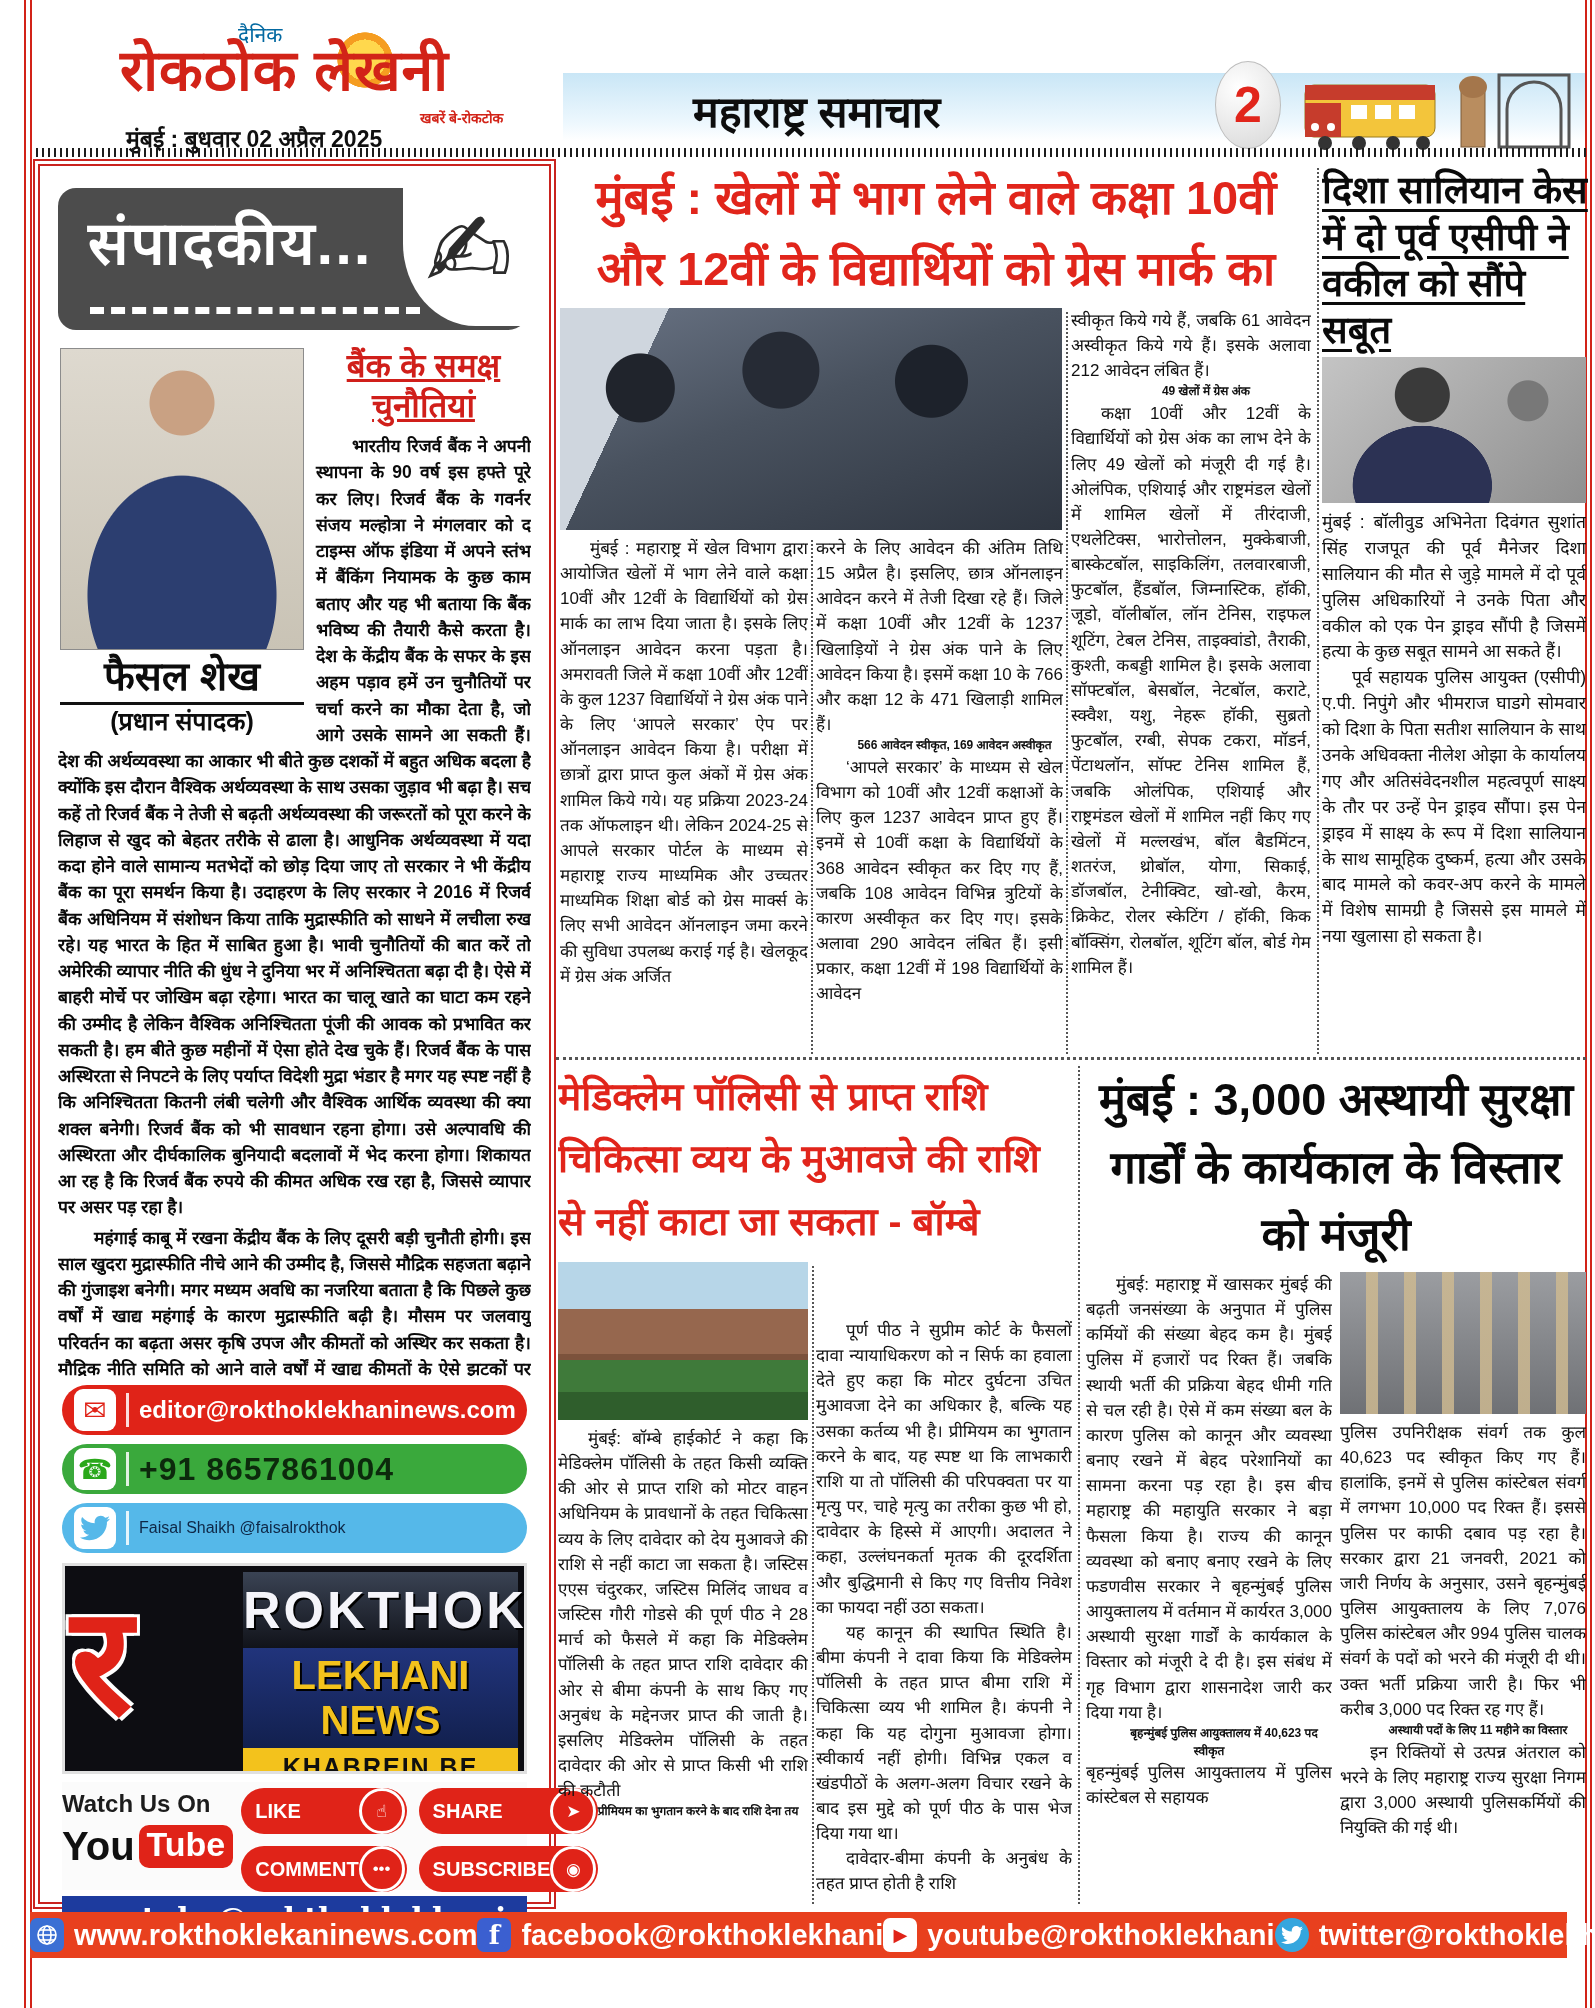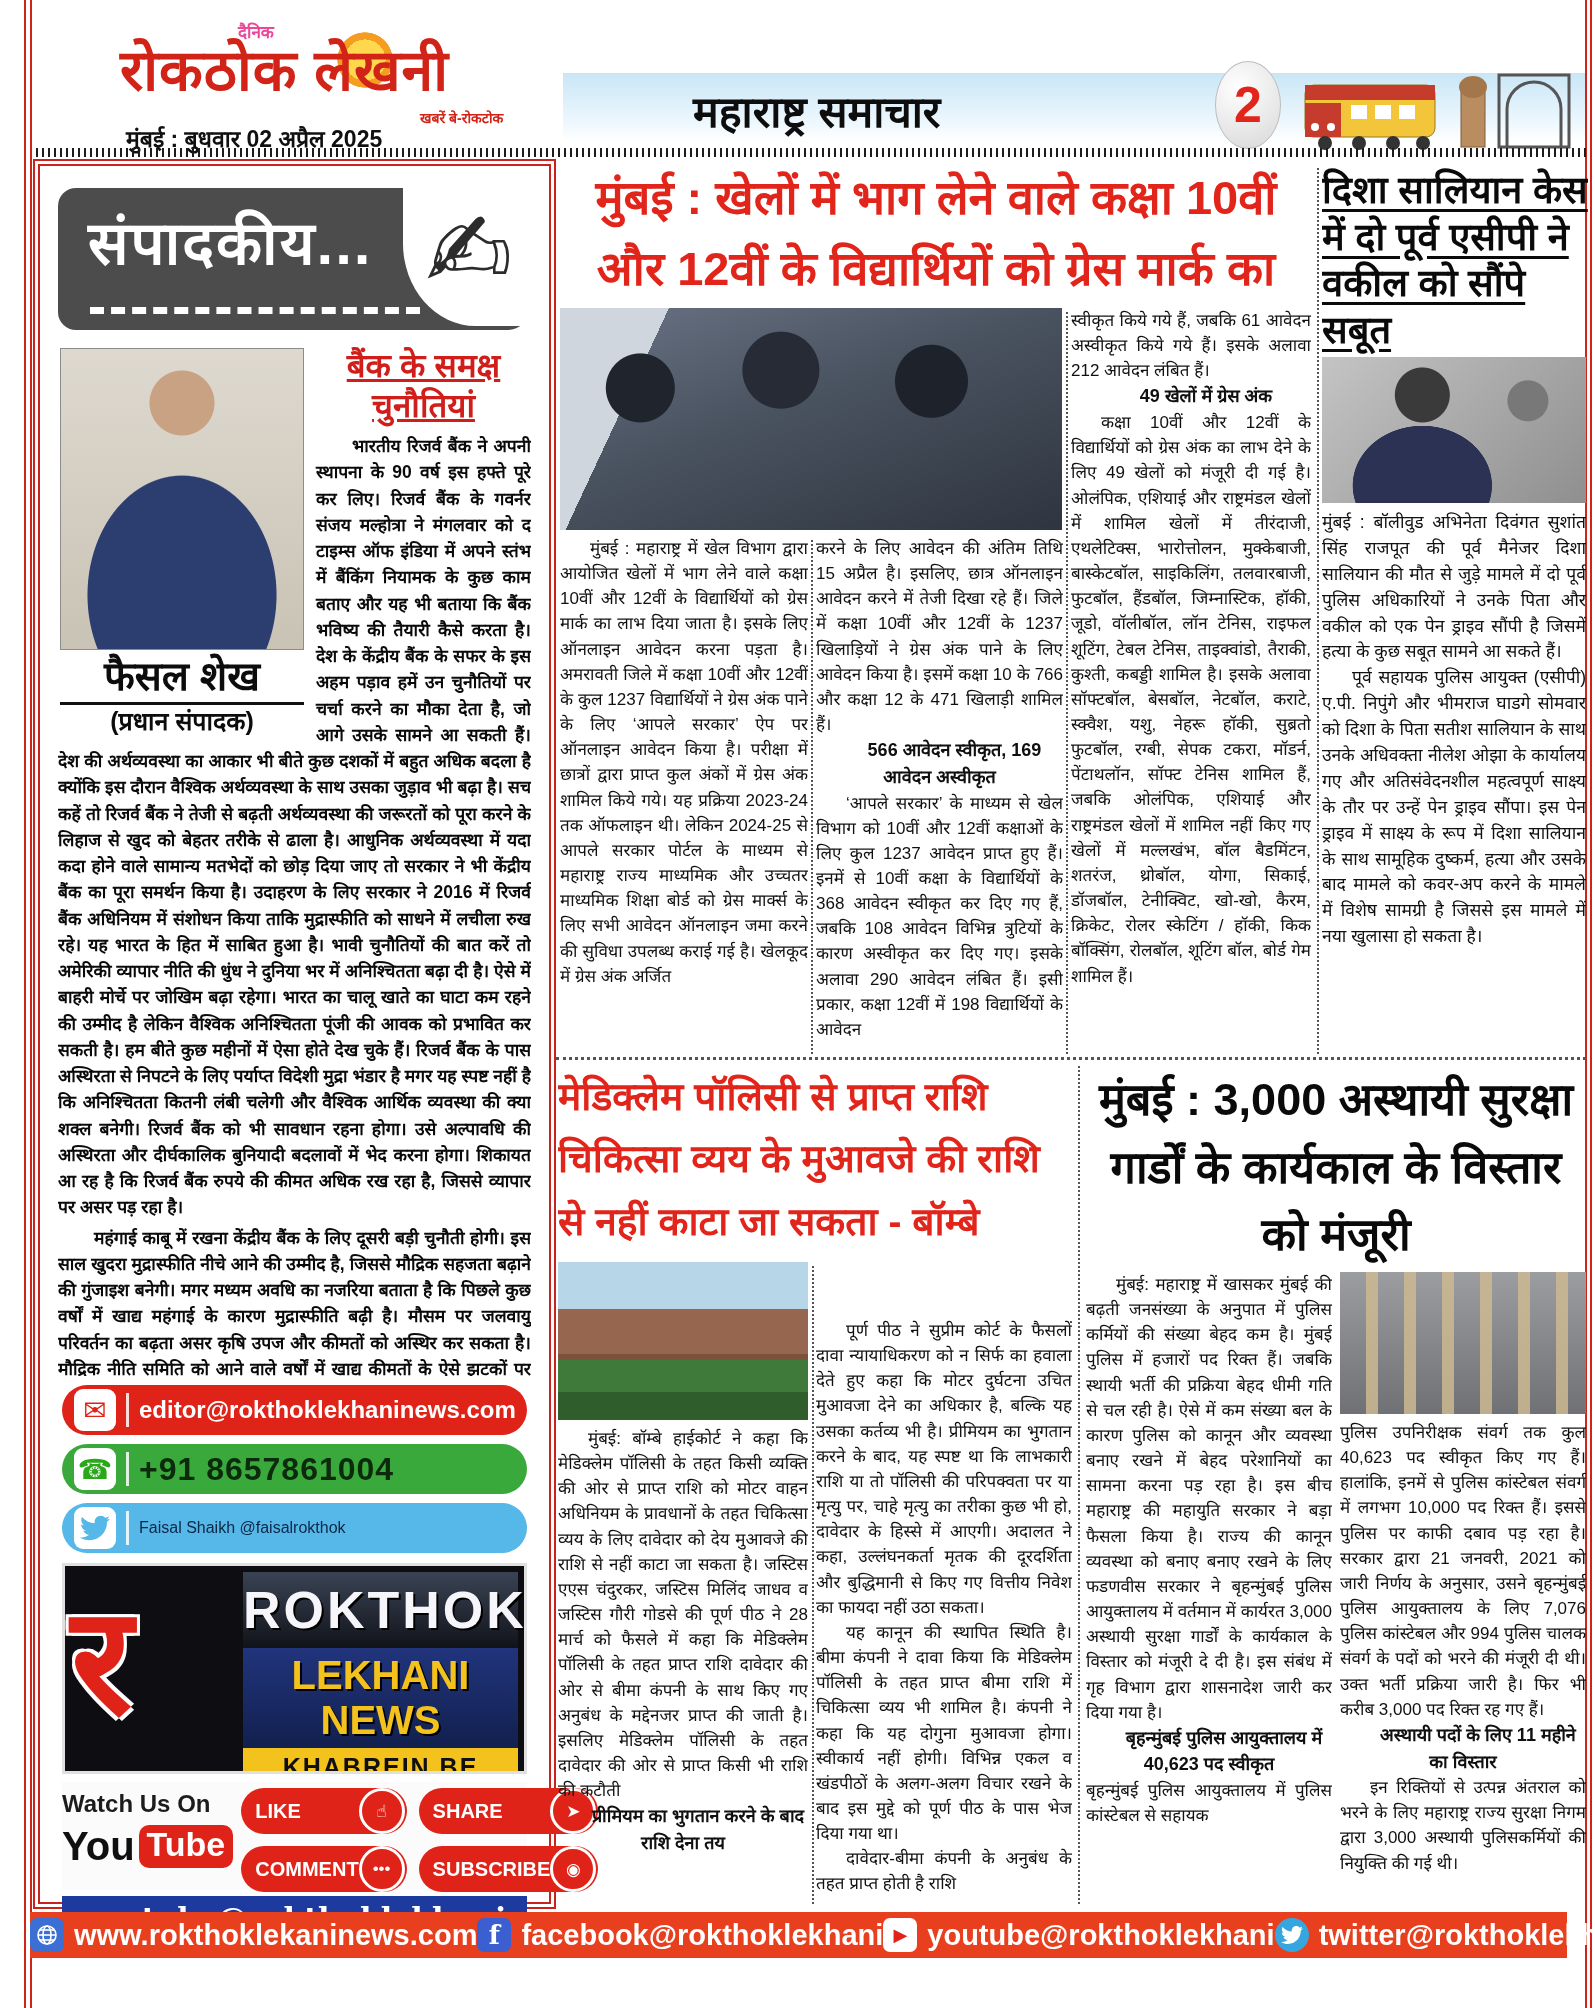--- a/index.html
+++ b/index.html
@@ -6,21 +6,21 @@
   .page{position:relative;width:1595px;height:2008px;background:#fff;margin:0 auto;
         font-family:"Liberation Sans","DejaVu Sans",sans-serif;overflow:hidden;}
   .abs{position:absolute;}
 
   
   .edge-l{left:24px;top:0;width:10px;height:2008px;background:repeating-linear-gradient(90deg,#d22318 0 2.5px,#fff 2.5px 6px);}
   .edge-r{left:1585px;top:0;width:8px;height:2008px;background:repeating-linear-gradient(90deg,#d22318 0 2px,#fff 2px 5px);}
 
   
   .masthead{left:120px;top:20px;width:470px;height:135px;}
-  .mast-daily{position:absolute;left:118px;top:0;color:#ec4899;font-size:17px;font-weight:700;}
+  .mast-daily{position:absolute;left:118px;top:0;color:#0369a1;font-size:21px;font-weight:400;}
   .sun{position:absolute;left:208px;top:8px;width:74px;height:64px;border-radius:50%;
        background:radial-gradient(circle,#ffd84d 0 42%,#f59d21 42% 56%,rgba(245,157,33,0) 57%);}
   .mast-title{position:absolute;left:0;top:22px;width:470px;color:#d22318;font-size:57px;font-weight:800;line-height:1;letter-spacing:1px;z-index:2;}
   .mast-tagline{position:absolute;left:300px;top:88px;color:#d22318;font-size:14px;font-weight:800;z-index:2;}
   .mast-dateline{position:absolute;left:6px;top:102px;color:#101010;font-size:23px;font-weight:800;}
   .section-band{left:563px;top:73px;width:1022px;height:68px;background:linear-gradient(180deg,#c9e6f6,#eef8fe 75%,#fff);}
   .section-title{position:absolute;left:130px;top:8px;font-size:43px;font-weight:900;color:#0d0d0d;}
   .page-circle{position:absolute;left:652px;top:-12px;width:64px;height:86px;border-radius:50%;
                background:radial-gradient(circle at 35% 30%,#ffffff,#d7d7d7);border:1px solid #bdbdbd;
                display:flex;align-items:center;justify-content:center;color:#e1251b;font-size:50px;font-weight:800;}
@@ -71,21 +71,21 @@
   .yt-btn{background:#e02318;border-radius:24px;display:flex;align-items:center;justify-content:space-between;padding:0 2px 0 14px;}
   .yt-btn .t{color:#fff;font-weight:800;font-size:20px;}
   .yt-ic{width:40px;height:40px;border-radius:50%;background:#e02318;border:3px solid #fff;color:#fff;display:flex;align-items:center;justify-content:center;font-size:17px;flex:none;}
   .yt-handle{height:44px;margin:6px 4px 0;background:#1d3b9e;color:#fff;display:flex;align-items:center;justify-content:center;
              font-family:"DejaVu Serif",serif;font-weight:700;font-size:30px;}
 
   
   .news{font-size:17px;line-height:1.48;text-align:justify;color:#101010;overflow:hidden;}
   .news p{margin:0;text-indent:30px;}
   .news p.noind{text-indent:0;}
-  .news-sub{font-weight:800;text-align:center;font-size:18px;margin:3px 0;text-indent:0;}
+  .news-sub{font-weight:800;text-align:center;font-size:12px;margin:3px 0;text-indent:0;}
 
   
   .sports-headline{left:560px;top:163px;width:752px;height:142px;color:#e1251b;font-size:47px;font-weight:700;
                    text-align:center;line-height:1.5;overflow:hidden;}
   .sports-photo{left:560px;top:308px;width:502px;height:222px;
       background:radial-gradient(circle at 16% 36%,#20242c 0 34px,rgba(0,0,0,0) 35px),
                  radial-gradient(circle at 44% 28%,#262b35 0 38px,rgba(0,0,0,0) 39px),
                  radial-gradient(circle at 74% 33%,#1d222b 0 36px,rgba(0,0,0,0) 37px),
                  linear-gradient(115deg,#cfd6de 0 18%,rgba(0,0,0,0) 18%),
                  linear-gradient(160deg,#6a7485 0%,#49525f 45%,#2e3540 100%);}

